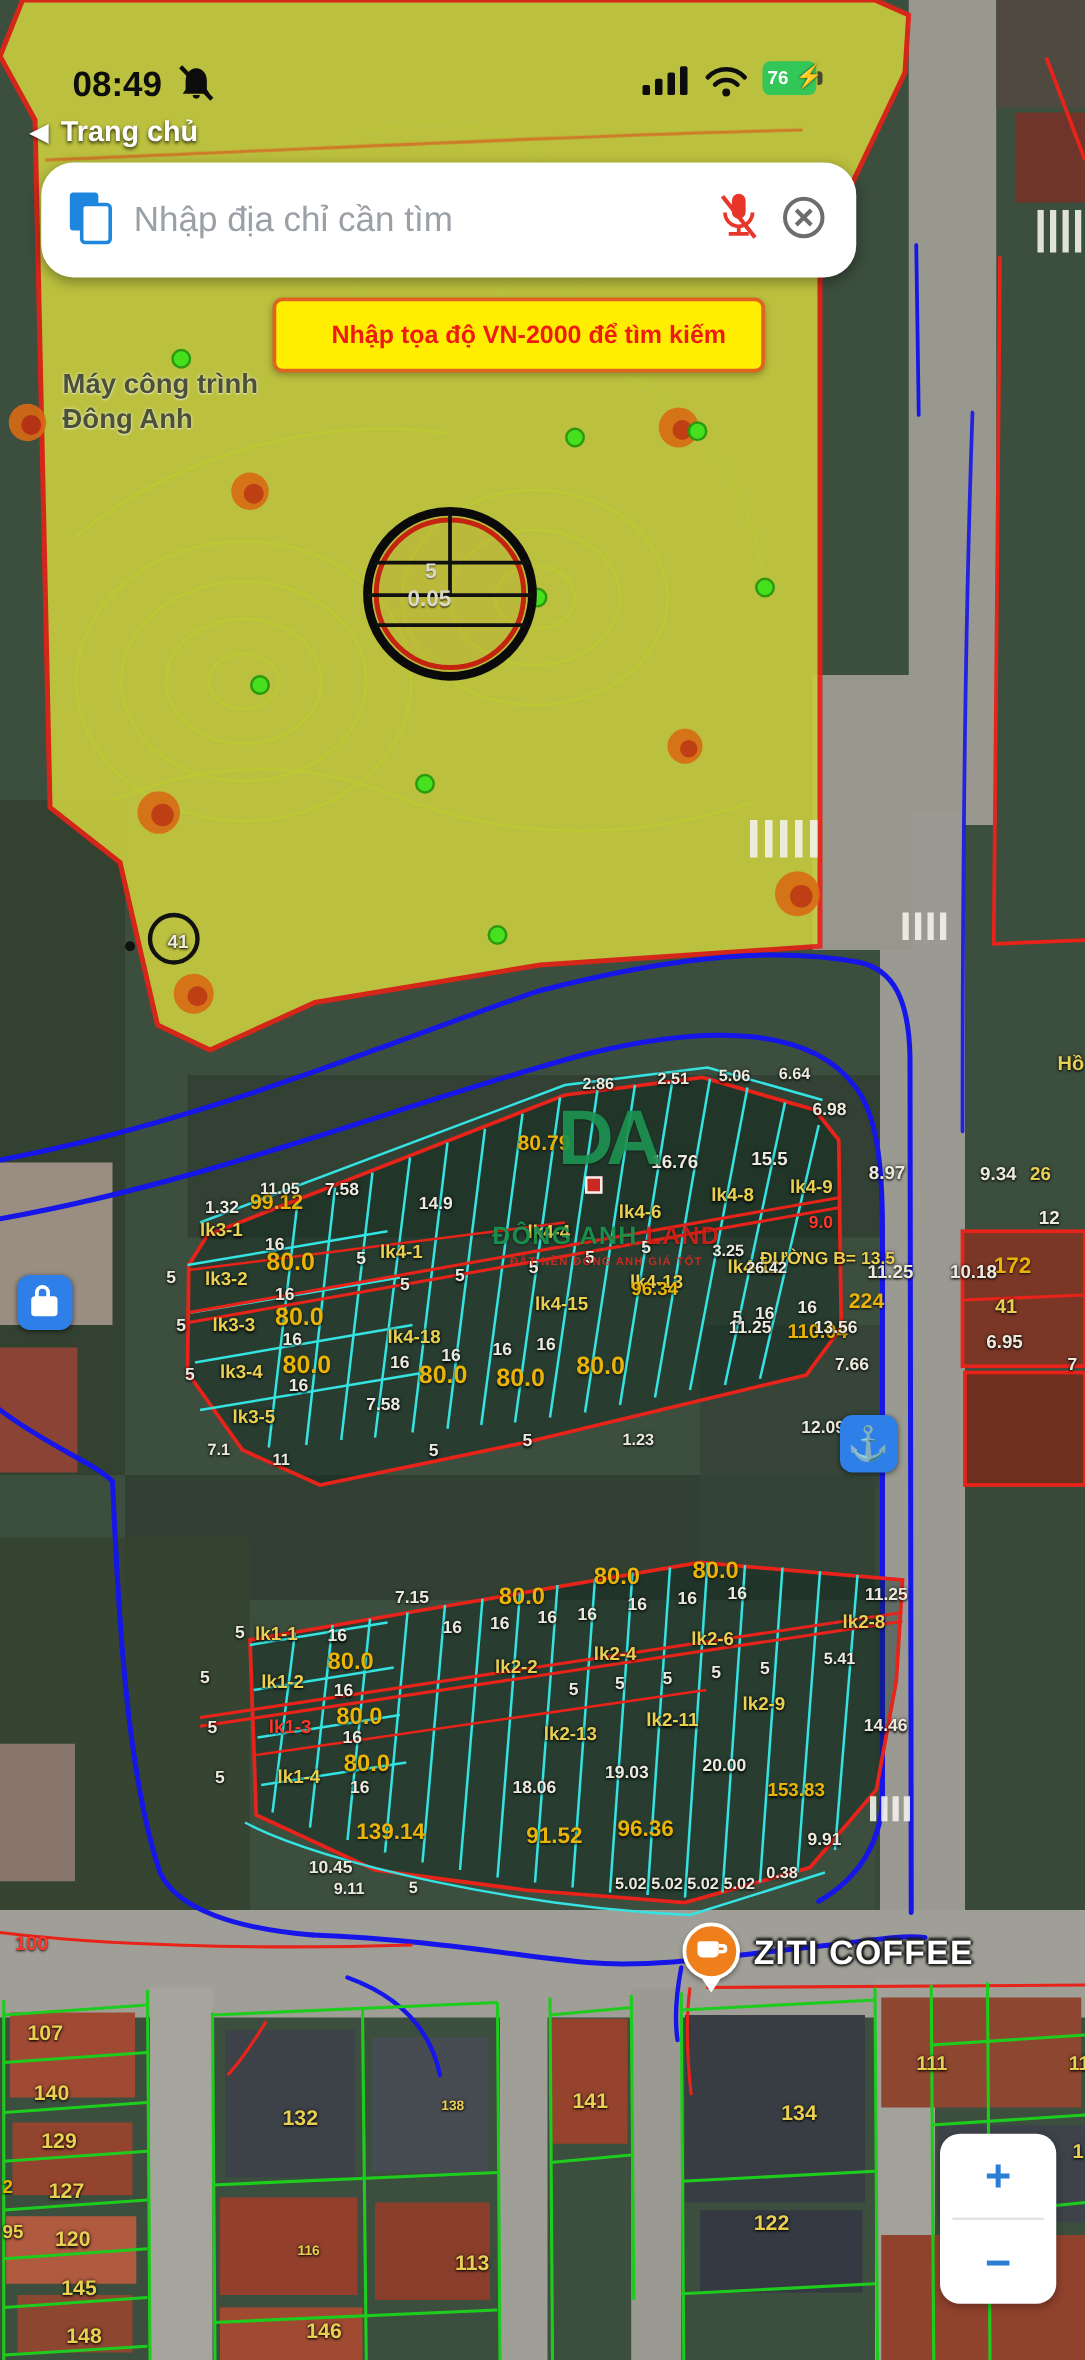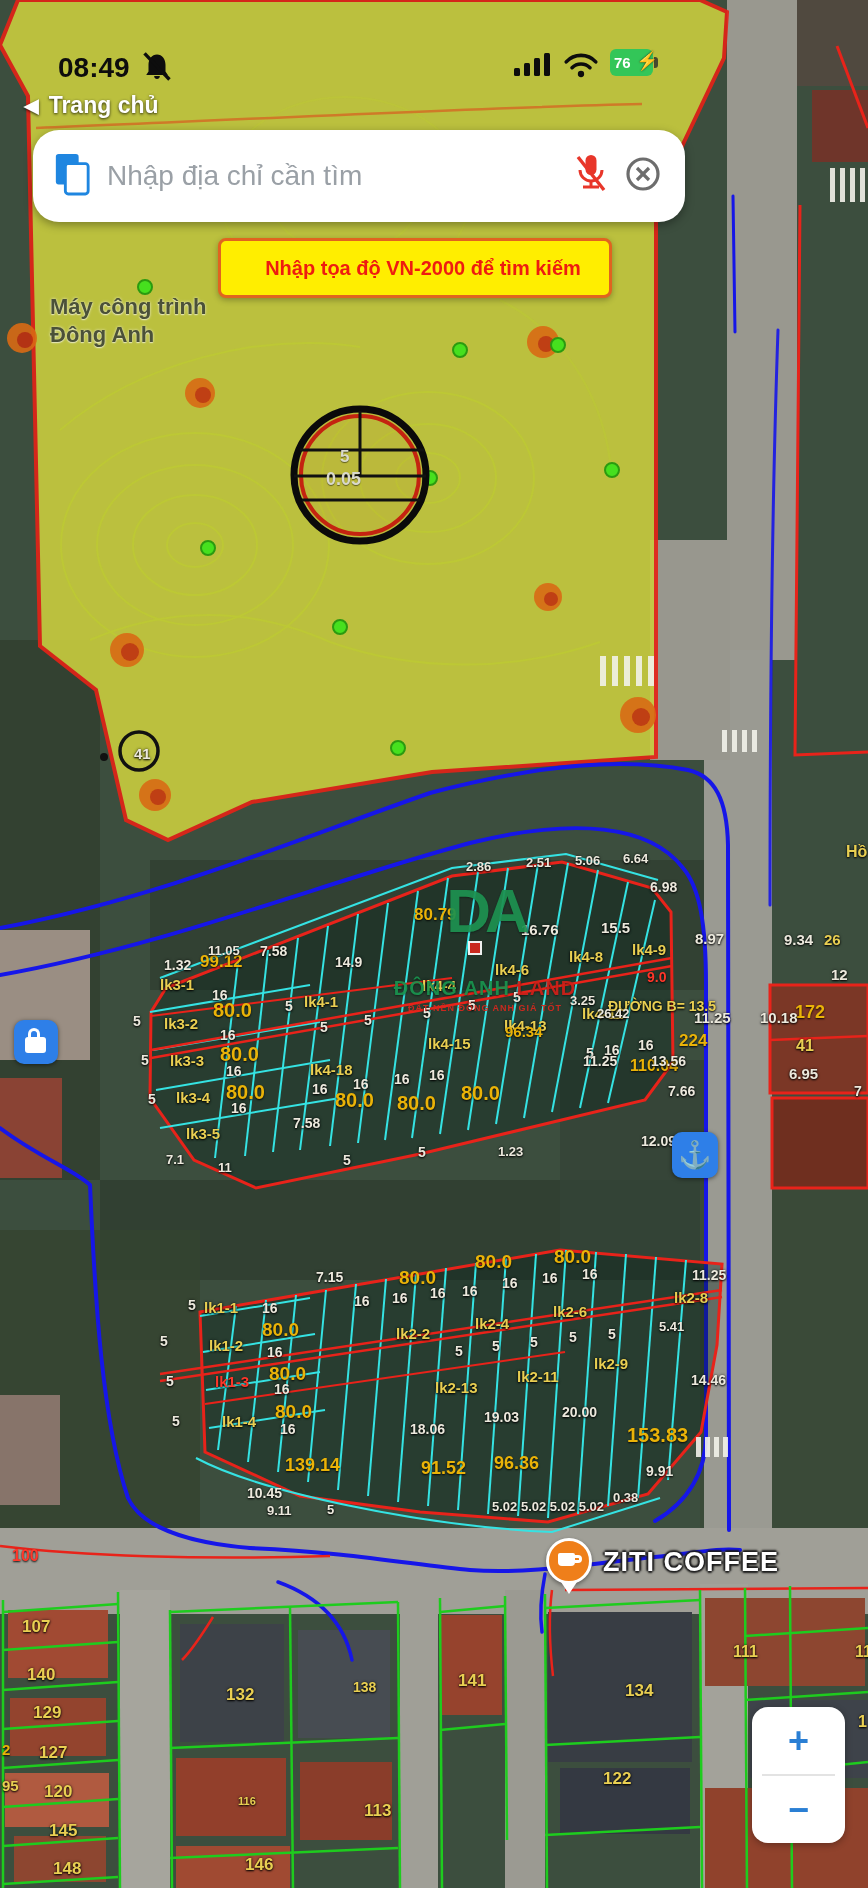--- a/index.html
+++ b/index.html
@@ -482,39 +482,39 @@
       <span class="map-label l-w" style="left: 608px; top: 1327px; font-size: 14px;">5</span>
       <span class="map-label l-w" style="left: 643px; top: 1320px; font-size: 13px; padding-left: 16px;">5.41</span>
       <span class="map-label l-y" style="left: 435px; top: 1380px; font-size: 15px;">lk2-13</span>
       <span class="map-label l-y" style="left: 517px; top: 1369px; font-size: 15px;">lk2-11</span>
       <span class="map-label l-y" style="left: 594px; top: 1356px; font-size: 15px;">lk2-9</span>
       <span class="map-label l-w" style="left: 410px; top: 1422px; font-size: 14px;">18.06</span>
       <span class="map-label l-w" style="left: 484px; top: 1410px; font-size: 14px;">19.03</span>
       <span class="map-label l-w" style="left: 562px; top: 1405px; font-size: 14px;">20.00</span>
       <span class="map-label l-g" style="left: 421px; top: 1459px; font-size: 18px;">91.52</span>
       <span class="map-label l-g" style="left: 494px; top: 1454px; font-size: 18px;">96.36</span>
-      <span class="map-label l-g" style="left: 627px; top: 1425px; font-size: 20px;">153.83</span>
+      <span class="map-label l-g" style="left: 614px; top: 1425px; font-size: 15px;">153.83</span>
       <span class="map-label l-w" style="left: 646px; top: 1464px; font-size: 14px;">9.91</span>
       <span class="map-label l-w" style="left: 613px; top: 1491px; font-size: 13px;">0.38</span>
       <span class="map-label l-w" style="left: 267px; top: 1504px; font-size: 13px;">9.11</span>
       <span class="map-label l-w" style="left: 327px; top: 1503px; font-size: 13px;">5</span>
       <span class="map-label l-w" style="left: 492px; top: 1500px; font-size: 13px;">5.02 5.02 5.02 5.02</span>
       <span class="map-label l-g" style="left: 2px; top: 1742px; font-size: 15px;">2</span>
       <span class="map-label l-y" style="left: 2px; top: 1778px; font-size: 15px;">95</span>
       <span class="map-label l-zt" style="left: 603px; top: 1549px; font-size: 27px;">ZITI COFFEE</span>
       <span class="map-label l-r" style="left: 12px; top: 1548px; font-size: 16px;">100</span>
       <span class="map-label l-y" style="left: 22px; top: 1618px; font-size: 17px;">107</span>
       <span class="map-label l-y" style="left: 27px; top: 1666px; font-size: 17px;">140</span>
       <span class="map-label l-y" style="left: 33px; top: 1704px; font-size: 17px;">129</span>
       <span class="map-label l-y" style="left: 39px; top: 1744px; font-size: 17px;">127</span>
       <span class="map-label l-y" style="left: 44px; top: 1783px; font-size: 17px;">120</span>
       <span class="map-label l-y" style="left: 49px; top: 1822px; font-size: 17px;">145</span>
       <span class="map-label l-y" style="left: 53px; top: 1860px; font-size: 17px;">148</span>
       <span class="map-label l-y" style="left: 226px; top: 1686px; font-size: 17px;">132</span>
-      <span class="map-label l-y" style="left: 353px; top: 1680px; font-size: 14px;">138</span>
+      <span class="map-label l-y" style="left: 353px; top: 1680px; font-size: 11px;">138</span>
       <span class="map-label l-y" style="left: 458px; top: 1672px; font-size: 17px;">141</span>
       <span class="map-label l-y" style="left: 625px; top: 1682px; font-size: 17px;">134</span>
       <span class="map-label l-y" style="left: 603px; top: 1770px; font-size: 17px;">122</span>
       <span class="map-label l-y" style="left: 238px; top: 1796px; font-size: 11px;">116</span>
       <span class="map-label l-y" style="left: 364px; top: 1802px; font-size: 17px;">113</span>
       <span class="map-label l-y" style="left: 245px; top: 1856px; font-size: 17px;">146</span>
       <span class="map-label l-y" style="left: 733px; top: 1644px; font-size: 16px;">111</span>
       <span class="map-label l-y" style="left: 855px; top: 1644px; font-size: 16px;">11</span>
       <span class="map-label l-y" style="left: 858px; top: 1714px; font-size: 16px;">1</span>
     </div>

